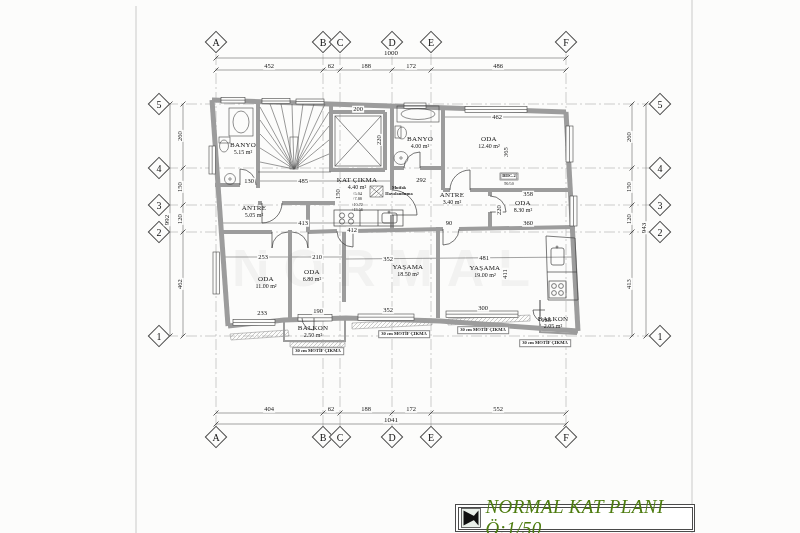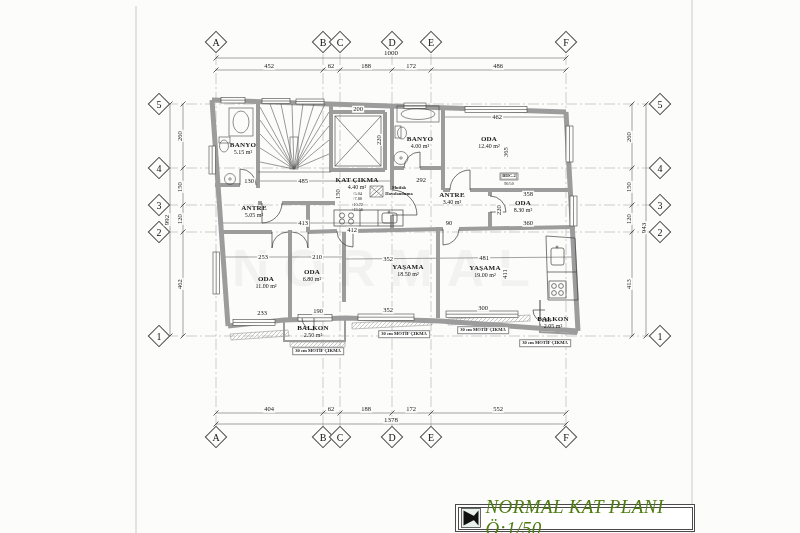--- a/index.html
+++ b/index.html
@@ -4,21 +4,21 @@
 <style>
   html,body{margin:0;padding:0;background:#fff;}
   #stage{position:relative;width:800px;height:533px;background:#fcfcfb;overflow:hidden;
          font-family:"Liberation Serif",serif;}
   #plan-svg{position:absolute;left:0;top:0;}
   .lbl{position:absolute;transform:translate(-50%,-50%);white-space:nowrap;color:#1a1a1a;line-height:1;}
   .dim{font-size:6.5px;background:#fcfcfb;padding:0 1px;}
   .dim.rot{transform:translate(-50%,-50%) rotate(-90deg);}
   .dim.total{font-size:7px;}
   .room{text-align:center;line-height:1.2;background:transparent;}
-  .room .rname{font-size:7px;font-weight:bold;letter-spacing:.2px;}
+  .room .rname{font-size:7px;font-weight:normal;letter-spacing:.2px;}
   .room .rarea{font-size:6px;}
   .tinylbl{font-size:4.4px;line-height:1.25;text-align:center;font-weight:bold;}
   .levels{font-size:4.2px;line-height:1.3;text-align:center;font-weight:normal;color:#222;}
   .motif{font-size:4.6px;border:0.5px solid #8a8a8a;background:#fff;padding:0.5px 2px;font-weight:bold;}
   .ductlbl{font-size:4.6px;background:#fff;border:0.5px solid #8a8a8a;padding:0 1px;font-weight:bold;}
   .bubble{position:absolute;width:26px;height:26px;transform:translate(-50%,-50%);
           display:flex;align-items:center;justify-content:center;}
   .bubble .d{position:absolute;left:5px;top:5px;right:5px;bottom:5px;border:0.8px solid #4a4a4a;
              background:#fcfcfb;transform:rotate(45deg);}
   .bubble span{position:relative;font-size:10px;color:#111;}
@@ -400,21 +400,21 @@
 <div class="lbl dim" style="left:269px;top:66px">452</div>
 <div class="lbl dim" style="left:331px;top:66px">62</div>
 <div class="lbl dim" style="left:366px;top:66px">188</div>
 <div class="lbl dim" style="left:411px;top:66px">172</div>
 <div class="lbl dim" style="left:498px;top:66px">486</div>
 <div class="lbl dim" style="left:269px;top:409px">404</div>
 <div class="lbl dim" style="left:331px;top:409px">62</div>
 <div class="lbl dim" style="left:366px;top:409px">188</div>
 <div class="lbl dim" style="left:411px;top:409px">172</div>
 <div class="lbl dim" style="left:498px;top:409px">552</div>
-<div class="lbl dim total" style="left:391px;top:420px">1378</div>
+<div class="lbl dim total" style="left:391px;top:420px">1041</div>
 <div class="lbl dim rot" style="left:180px;top:136px">260</div>
 <div class="lbl dim rot" style="left:180px;top:187px">150</div>
 <div class="lbl dim rot" style="left:180px;top:219px">120</div>
 <div class="lbl dim rot" style="left:180px;top:284px">462</div>
 <div class="lbl dim rot total" style="left:167px;top:220px">992</div>
 <div class="lbl dim rot" style="left:629px;top:137px">260</div>
 <div class="lbl dim rot" style="left:629px;top:187px">150</div>
 <div class="lbl dim rot" style="left:629px;top:219px">120</div>
 <div class="lbl dim rot" style="left:629px;top:284px">413</div>
 <div class="lbl dim rot total" style="left:644px;top:228px">943</div>

